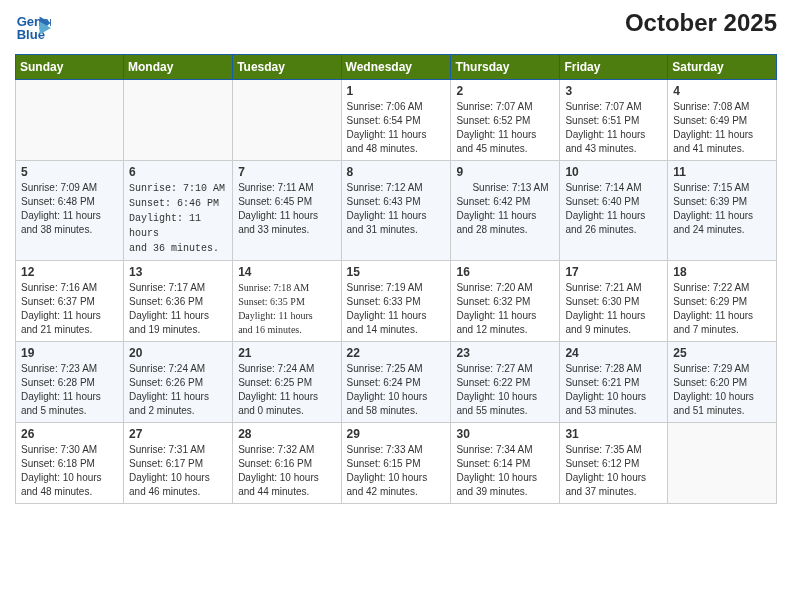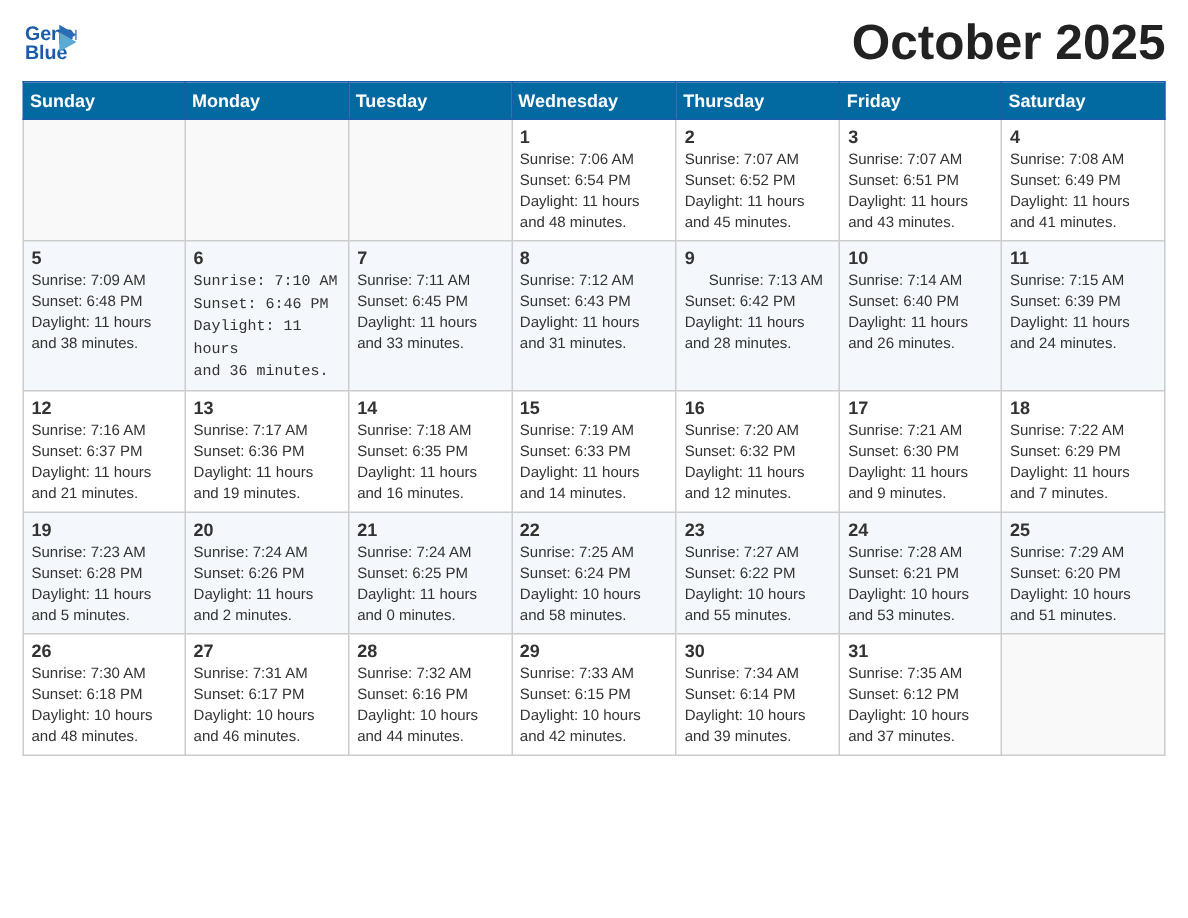--- a/index.html
+++ b/index.html
@@ -28,37 +28,37 @@
       gap: 4px;
     }
     .logo-icon {
       width: 36px;
       height: 36px;
     }
     .title-area {
       text-align: right;
     }
     .month-title {
-      font-size: 33px;
+      font-size: 24px;
       font-weight: bold;
       color: #222;
       line-height: 1.1;
     }
     .location {
       font-size: 14px;
       color: #444;
       margin-top: 2px;
     }
     .calendar {
       width: 100%;
       border-collapse: collapse;
       border: 1px solid #ccc;
     }
     .calendar th {
-      background: #0369a1;
+      background: #4d7c0f;
       color: #fff;
       font-size: 12px;
       font-weight: bold;
       padding: 5px 4px;
       text-align: left;
       border: 1px solid #1a5ca8;
     }
     .calendar td {
       border: 1px solid #ccc;
       vertical-align: top;
@@ -177,21 +177,21 @@
         </tr>
         <tr>
           <td><span class="day-num">12</span><span class="day-info" style="white-space: pre-line;">Sunrise: 7:16 AM
 Sunset: 6:37 PM
 Daylight: 11 hours
 and 21 minutes.</span></td>
           <td><span class="day-num">13</span><span class="day-info" style="white-space: pre-line;">Sunrise: 7:17 AM
 Sunset: 6:36 PM
 Daylight: 11 hours
 and 19 minutes.</span></td>
-          <td><span class="day-num">14</span><span class="day-info" style="white-space: pre-line;">Sunrise: 7:18 AM
+          <td><span class="day-num">14</span><span class="day-info" style="white-space: pre-line; font-family: Liberation Serif, serif;">Sunrise: 7:18 AM
 Sunset: 6:35 PM
 Daylight: 11 hours
 and 16 minutes.</span></td>
           <td><span class="day-num">15</span><span class="day-info" style="white-space: pre-line;">Sunrise: 7:19 AM
 Sunset: 6:33 PM
 Daylight: 11 hours
 and 14 minutes.</span></td>
           <td><span class="day-num">16</span><span class="day-info" style="white-space: pre-line;">Sunrise: 7:20 AM
 Sunset: 6:32 PM
 Daylight: 11 hours

